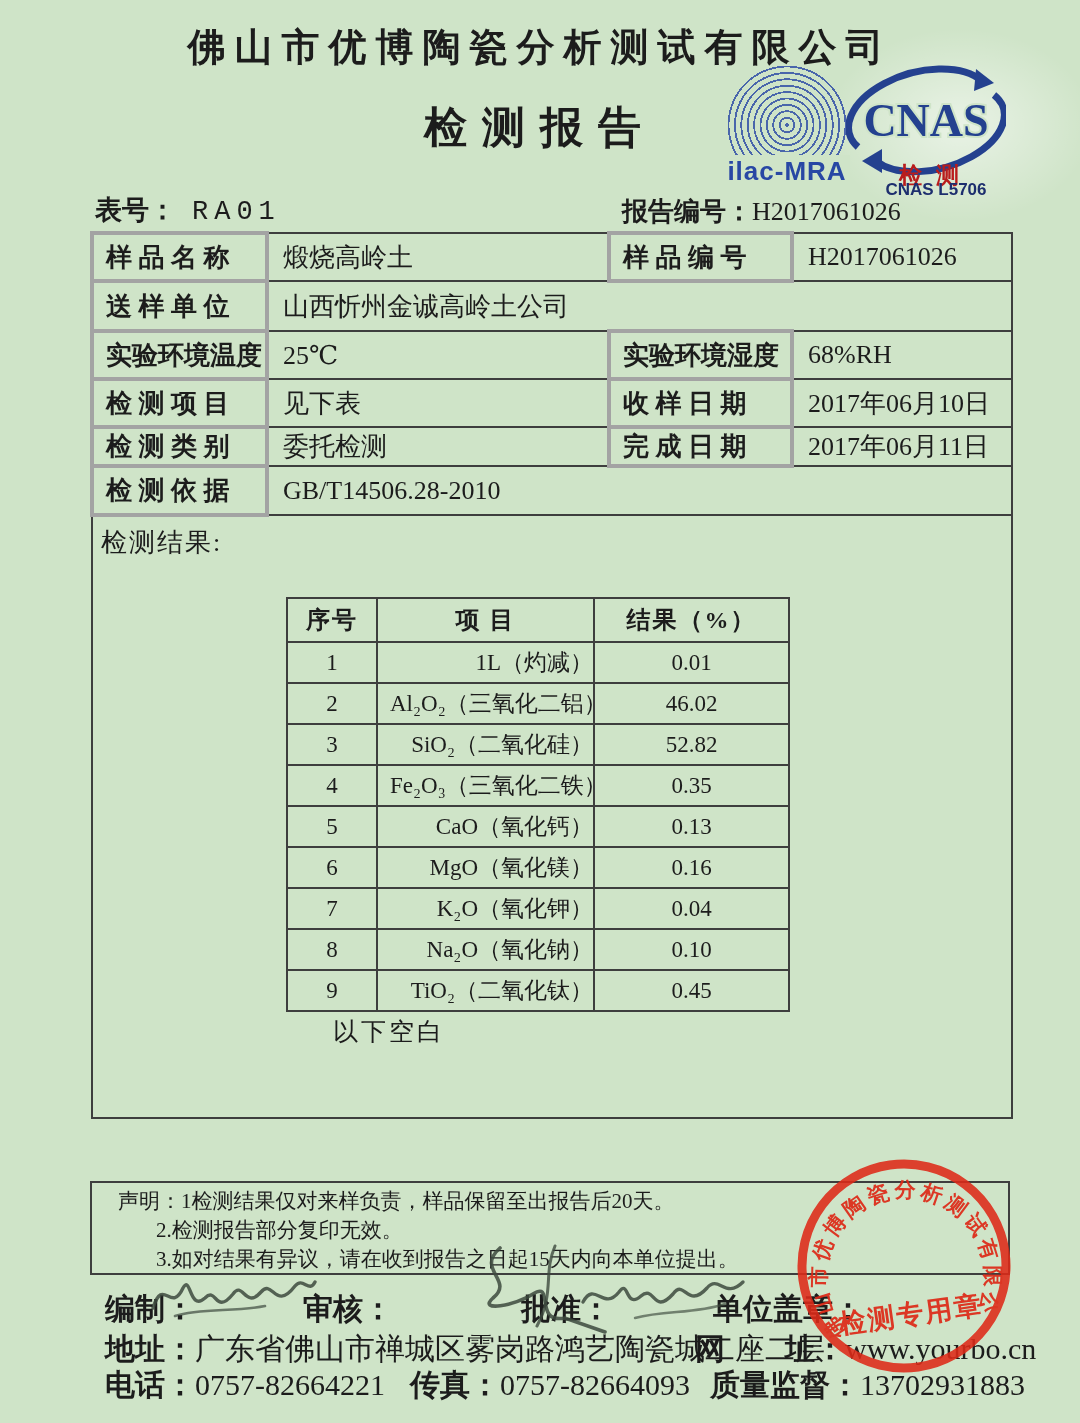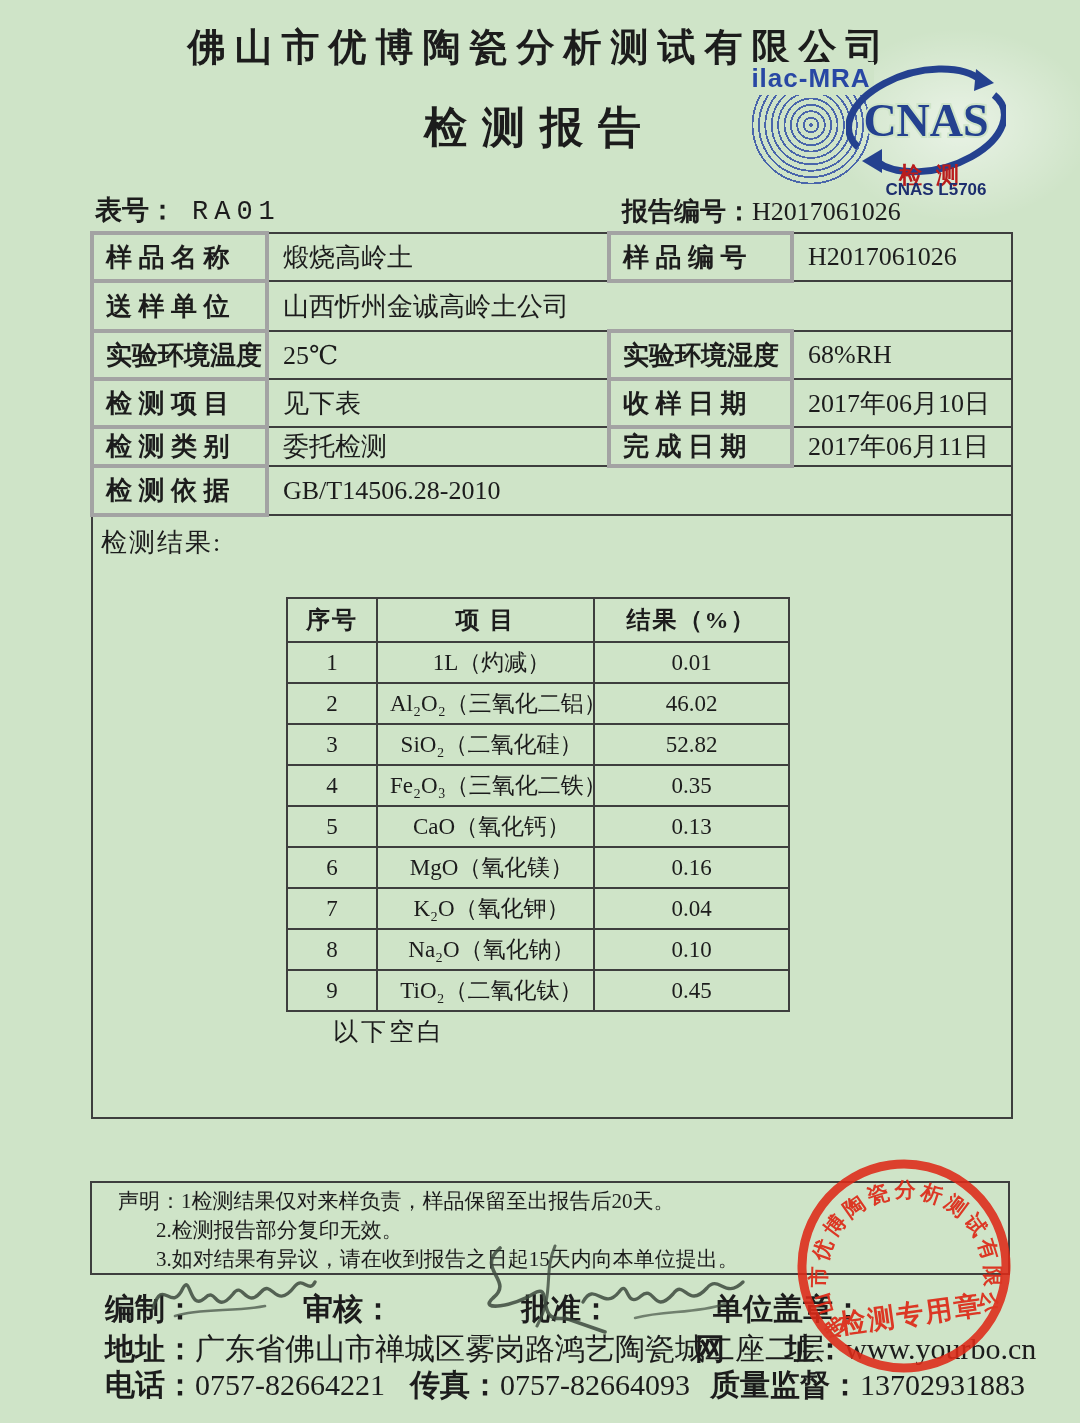--- a/index.html
+++ b/index.html
@@ -8,23 +8,23 @@
     font-family:"Liberation Serif","DejaVu Serif",serif;color:#1c1c1c;overflow:hidden;
   }
   .corner-light{position:absolute;right:-10px;top:30px;width:260px;height:190px;
     background:radial-gradient(ellipse at center, rgba(255,255,255,.55), rgba(255,255,255,0) 72%);}
   
   .company-title{position:absolute;top:22px;left:0;width:1080px;text-align:center;
     font-size:38px;font-weight:bold;letter-spacing:9px;white-space:nowrap;}
   .doc-title{position:absolute;top:99px;left:0;width:1080px;text-align:center;
     font-size:43px;font-weight:bold;letter-spacing:15px;white-space:nowrap;}
   
-  .ilac{position:absolute;left:748px;top:62px;width:126px;height:126px;border-radius:50%;
+  .ilac{position:absolute;left:724px;top:62px;width:126px;height:126px;border-radius:50%;
     background:repeating-radial-gradient(circle at 50% 50%, rgba(40,70,164,.8) 0 1.8px, rgba(40,70,164,0) 1.8px 6.4px);
-    display:flex;align-items:flex-start;justify-content:center;}
+    display:flex;align-items:flex-end;justify-content:center;}
   .ilac-text{font-family:"Liberation Sans","DejaVu Sans",sans-serif;font-weight:bold;font-size:26px;
     color:#2847a4;background:#cfe4c8;padding:1px 3px;letter-spacing:1px;}
   .cnas{position:absolute;left:846px;top:55px;width:160px;height:150px;}
   .cnas-sub{position:absolute;left:876px;top:160px;width:120px;text-align:center;
     font-size:23px;font-weight:bold;color:#b91c1c;letter-spacing:14px;white-space:nowrap;}
   .cnas-code{position:absolute;left:866px;top:180px;width:140px;text-align:center;
     font-family:"Liberation Sans","DejaVu Sans",sans-serif;font-size:17px;font-weight:bold;color:#1d2e6e;white-space:nowrap;}
   
   .form-no{position:absolute;left:95px;top:192px;font-size:27px;}
   .form-no .val{letter-spacing:6px;margin-left:16px;font-family:Liberation Mono, monospace;}
@@ -36,21 +36,21 @@
     padding:0 0 0 12px;vertical-align:middle;white-space:nowrap;}
   .info-table td{border:2px solid #3e3e3e;font-size:26px;font-weight:normal;text-align:left;
     padding:0 0 0 14px;vertical-align:middle;white-space:nowrap;}
   .results-cell{position:relative;vertical-align:top;padding:0;}
   .results-label{position:absolute;left:8px;top:8px;font-size:26px;letter-spacing:2px;}
   .results-table{position:absolute;left:193px;top:80px;width:502px;table-layout:fixed;}
   .results-table th{border:2px solid #3e3e3e;font-size:24px;font-weight:bold;text-align:center;
     vertical-align:middle;padding:0;letter-spacing:2px;white-space:nowrap;}
   .results-table td{border:2px solid #3e3e3e;font-size:23px;text-align:center;vertical-align:middle;
     padding:0;white-space:nowrap;}
-  .results-table td.item{text-align:center;padding-left:12px;margin-left:32px;}
+  .results-table td.item{text-align:right;padding-left:12px;margin-left:32px;}
   .blank-note{position:absolute;left:240px;top:498px;font-size:25px;letter-spacing:3px;}
   
   .statement{position:absolute;left:90px;top:1181px;width:916px;height:86px;border:2px solid #3e3e3e;
     padding-top:4px;box-sizing:content-box;}
   .st-line{font-size:21px;line-height:29px;padding-left:26px;white-space:nowrap;}
   .st-line.indent{padding-left:64px;}
   
   .f-group{position:absolute;font-size:30px;white-space:nowrap;margin-left:10px;}
   .f-label{font-weight:bold;}
   .sig{position:absolute;pointer-events:none;}

